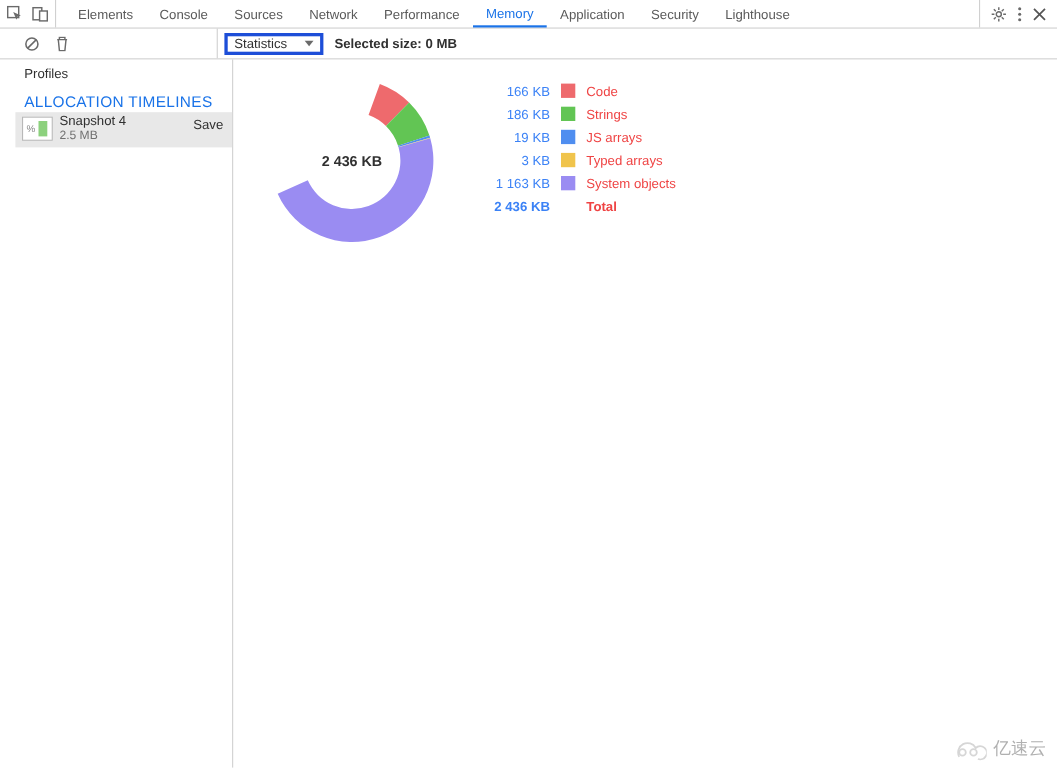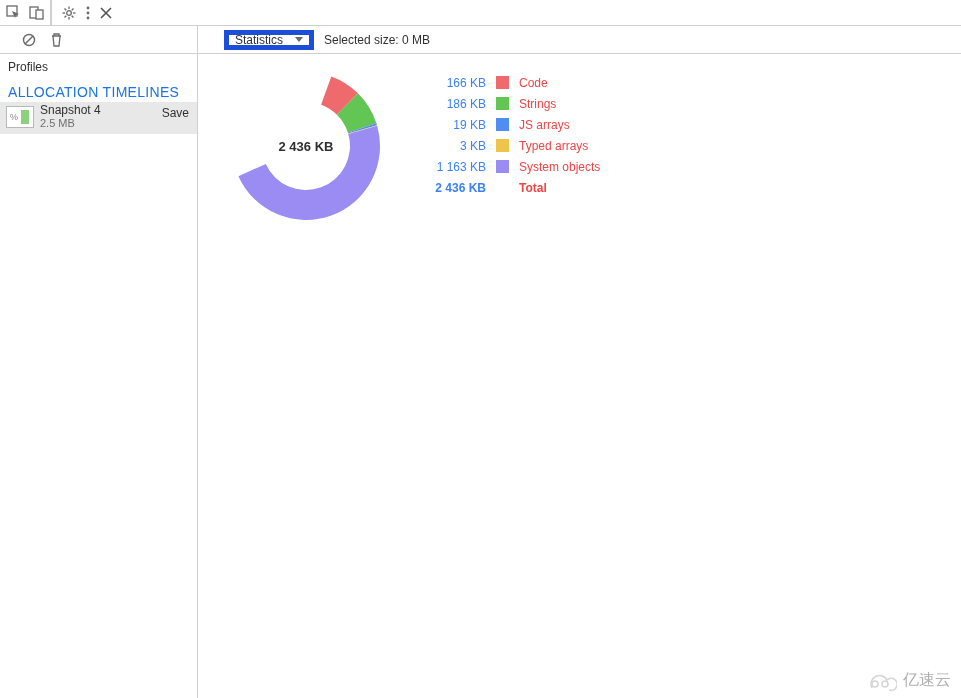--- a/index.html
+++ b/index.html
@@ -65,43 +65,43 @@
   }
   .circle-filled {
     width:12px; height:12px; border-radius:50%;
     background:#6e6e6e;
   }
   .toolbar-right {
     flex:1; display:flex; align-items:center;
     padding: 0 6px; gap:10px;
   }
   .dropdown {
-    border: 5px solid #1d4ed8;
+    border: 3px solid #1d4ed8;
     height: 20px;
     width: 90px;
     display:flex; align-items:center;
     justify-content: space-between;
     padding: 0 6px;
     color:#303030;
     background:#fff;
     font-size: 12px;
-    margin-left: 20px;
   }
   .dropdown .tri {
     width:0;height:0;
     border-left:4px solid transparent;
     border-right:4px solid transparent;
     border-top:5px solid #6a6a6a;
   }
-  .status-text { color:#303030; }
+  .status-text { color:#303030;font-weight:bold; }
 
   
   .main {
     display:flex;
     height: calc(698px - 26px - 28px);
+    padding-left: 14px;
   }
   .sidebar {
     width: 198px;
     border-right: 1px solid #d0d0d0;
     display:flex; flex-direction:column;
   }
   .sidebar .profiles-hdr {
     padding: 6px 8px 4px 8px;
     color:#303030;
   }
@@ -196,20 +196,31 @@
           <path d="M6 6 L13 9 L10 10 L9 13 Z" fill="#6a6a6a"></path>
         </svg>
     </span>
     <span class="ico">
       <svg width="15" height="15" viewBox="0 0 15 15">
           <rect x="1" y="2" width="8" height="11" fill="none" stroke="#6a6a6a" stroke-width="1.3"></rect>
           <rect x="7" y="5" width="7" height="9" fill="#fff" stroke="#6a6a6a" stroke-width="1.3"></rect>
         </svg>
     </span>
   </div>
+  <div class="tabs" id="tabs">
+      <div class="tab">Elements</div>
+      <div class="tab">Console</div>
+      <div class="tab">Sources</div>
+      <div class="tab">Network</div>
+      <div class="tab">Performance</div>
+      <div class="tab active">Memory</div>
+      <div class="tab">Application</div>
+      <div class="tab">Security</div>
+      <div class="tab">Lighthouse</div>
+    </div>
   <div class="right-icons">
     <span class="ico">
       <svg width="14" height="14" viewBox="0 0 14 14">
           <circle cx="7" cy="7" r="2.3" fill="none" stroke="#6a6a6a" stroke-width="1.3"></circle>
           <g stroke="#6a6a6a" stroke-width="1.3">
             <line x1="7" y1="0.5" x2="7" y2="3"></line>
             <line x1="7" y1="11" x2="7" y2="13.5"></line>
             <line x1="0.5" y1="7" x2="3" y2="7"></line>
             <line x1="11" y1="7" x2="13.5" y2="7"></line>
             <line x1="2.5" y1="2.5" x2="4.3" y2="4.3"></line>

